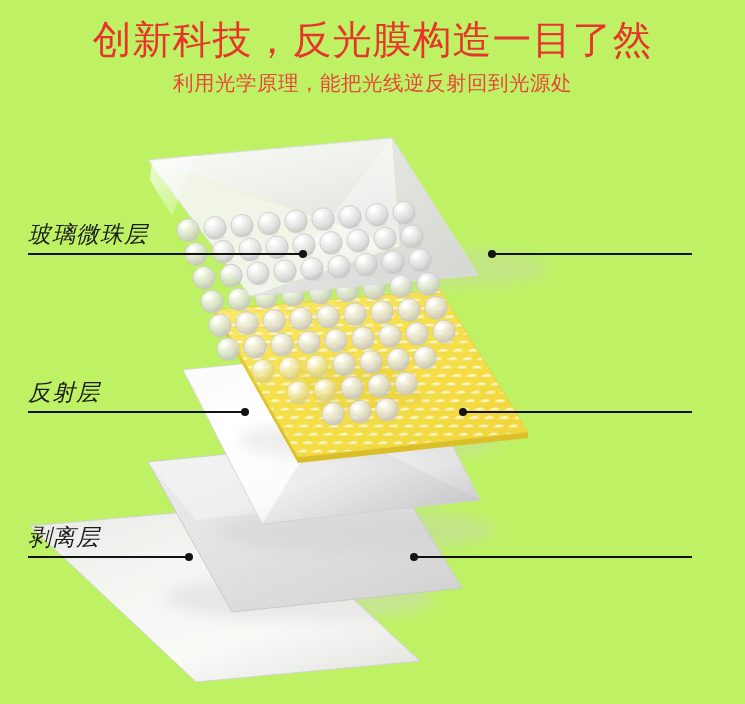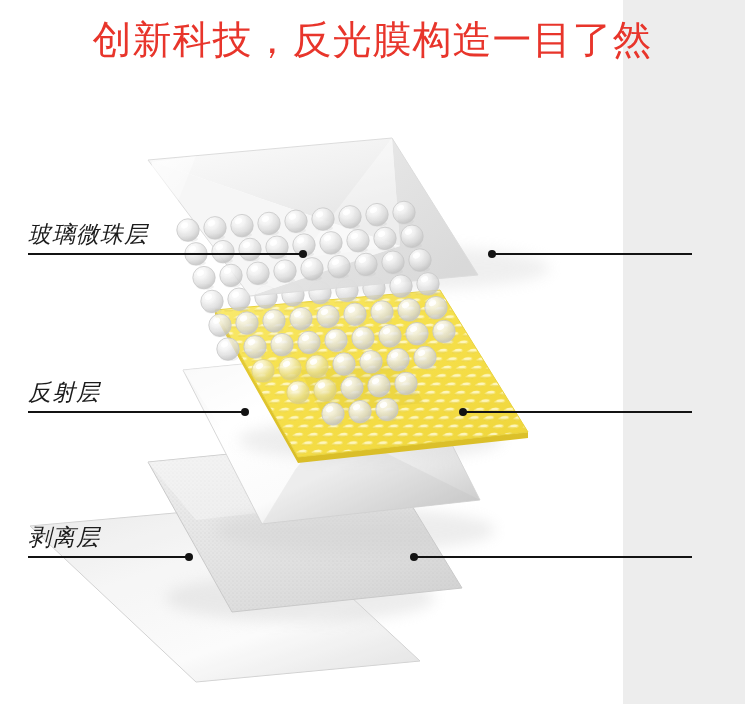--- a/index.html
+++ b/index.html
@@ -12,23 +12,23 @@
 
   body {
     background: #ededed;
     font-family: "DejaVu Sans", "Liberation Sans", sans-serif;
     position: relative;
   }
 
   #stage {
     position: absolute;
     left: 0; top: 0;
-    width: 623px;
+    width: 745px;
     height: 704px;
-    background: #ffffff;
+    background: #bef264;
   }
 
   
   #header {
     position: absolute;
     left: 0; top: 0;
     width: 745px;
     text-align: center;
   }
 
@@ -101,20 +101,21 @@
     top: -3px;
   }
 </style>
 </head>
 <body>
 
 <div id="stage">
 
   <div id="header">
     <div id="page-title">创新科技，反光膜构造一目了然</div>
+    <div id="page-subtitle">利用光学原理，能把光线逆反射回到光源处</div>
   </div>
 
   <div id="diagram">
 
     <svg class="layer-svg" viewBox="0 0 745 584">
       <defs>
 
         <linearGradient id="gTopA" x1="0" y1="0" x2="0.6" y2="1">
           <stop offset="0%" stop-color="#fdfdfd"></stop>
           <stop offset="55%" stop-color="#f0f0f0"></stop>

